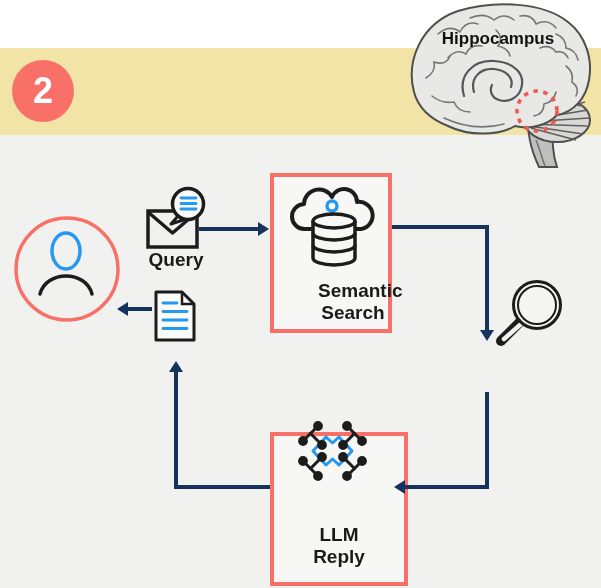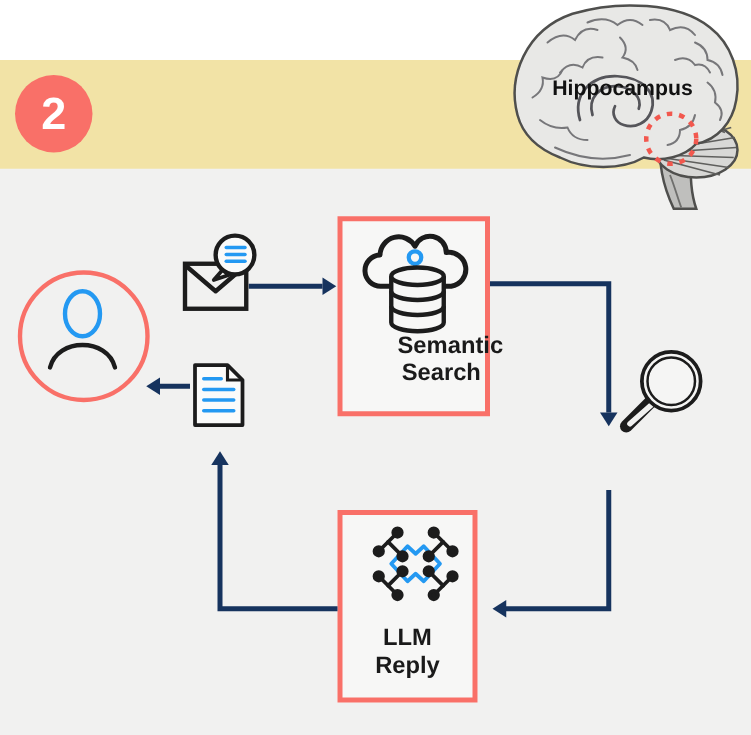--- a/index.html
+++ b/index.html
@@ -15,29 +15,29 @@
     font-size:36px;font-weight:800;z-index:2;
   }
   .title{
     position:absolute;left:88px;top:66px;font-size:37px;font-weight:800;
     letter-spacing:-0.5px;color:#141414;z-index:2;white-space:nowrap;
   }
   .node-box{
     position:absolute;box-sizing:border-box;border:4px solid #F97068;background:#F7F7F6;z-index:1;
   }
   .box-semantic{left:270px;top:173px;width:122px;height:160px;}
-  .box-llm{left:270px;top:408px;width:112px;height:154px;}
+  .box-llm{left:270px;top:432px;width:138px;height:154px;}
   .box-label{
     position:absolute;left:0;right:0;text-align:center;font-weight:700;
     font-size:19px;line-height:1.12;white-space:pre-line;
   }
-  .box-semantic .box-label{bottom:20px;padding-left:44px;}
+  .box-semantic .box-label{bottom:6px;padding-left:44px;}
   .box-llm .box-label{bottom:15px;}
   .lbl{
-    position:absolute;text-align:center;font-weight:700;white-space:pre-line;z-index:1;margin-top:32px;
+    position:absolute;text-align:center;font-weight:700;white-space:pre-line;z-index:1;
   }
   .lbl-query{left:126px;top:249px;width:100px;font-size:19px;}
   .lbl-response{left:104px;top:340px;width:140px;font-size:19px;}
   .lbl-rag{left:251px;top:336px;width:160px;font-size:17px;line-height:1.14;}
   .lbl-search{left:399px;top:345px;width:180px;font-size:17.5px;line-height:1.12;}
   .lbl-hippo{left:408px;top:29px;width:180px;font-size:17px;font-weight:800;z-index:4;color:#111;}
   svg.overlay{position:absolute;left:0;top:0;z-index:3;pointer-events:none;}
 </style>
 </head>
 <body>
@@ -53,20 +53,21 @@
 
   <div class="node-box box-semantic">
     <div class="box-label">Semantic
 Search</div>
   </div>
   <div class="node-box box-llm">
     <div class="box-label">LLM
 Reply</div>
   </div>
 
+  <div class="lbl lbl-query">Query</div>
   <div class="lbl lbl-hippo">Hippocampus</div>
 
   <svg class="overlay" width="601" height="588" viewBox="0 0 601 588">
 
     <g>
 
       <path d="M529,112 C526,132 531,150 539,167 L557,167 C551,150 553,132 552,112 Z" fill="#BFBFBD" stroke="#4F4F4D" stroke-width="2"></path>
       <path d="M536,140 C540,150 542,158 545,166" fill="none" stroke="#6F6F6D" stroke-width="1.5"></path>
 
       <ellipse cx="557" cy="120" rx="33" ry="22" fill="#D8D8D6" stroke="#4F4F4D" stroke-width="2"></ellipse>

